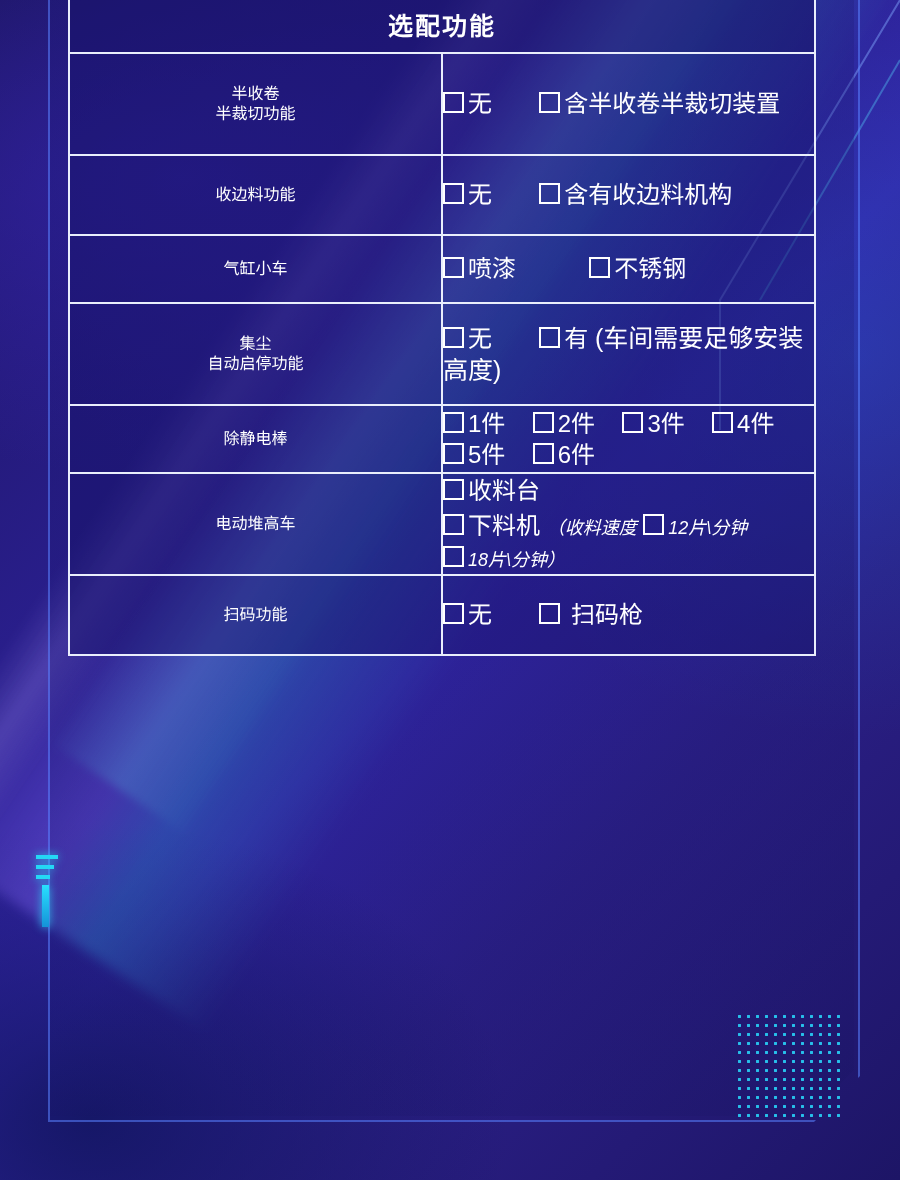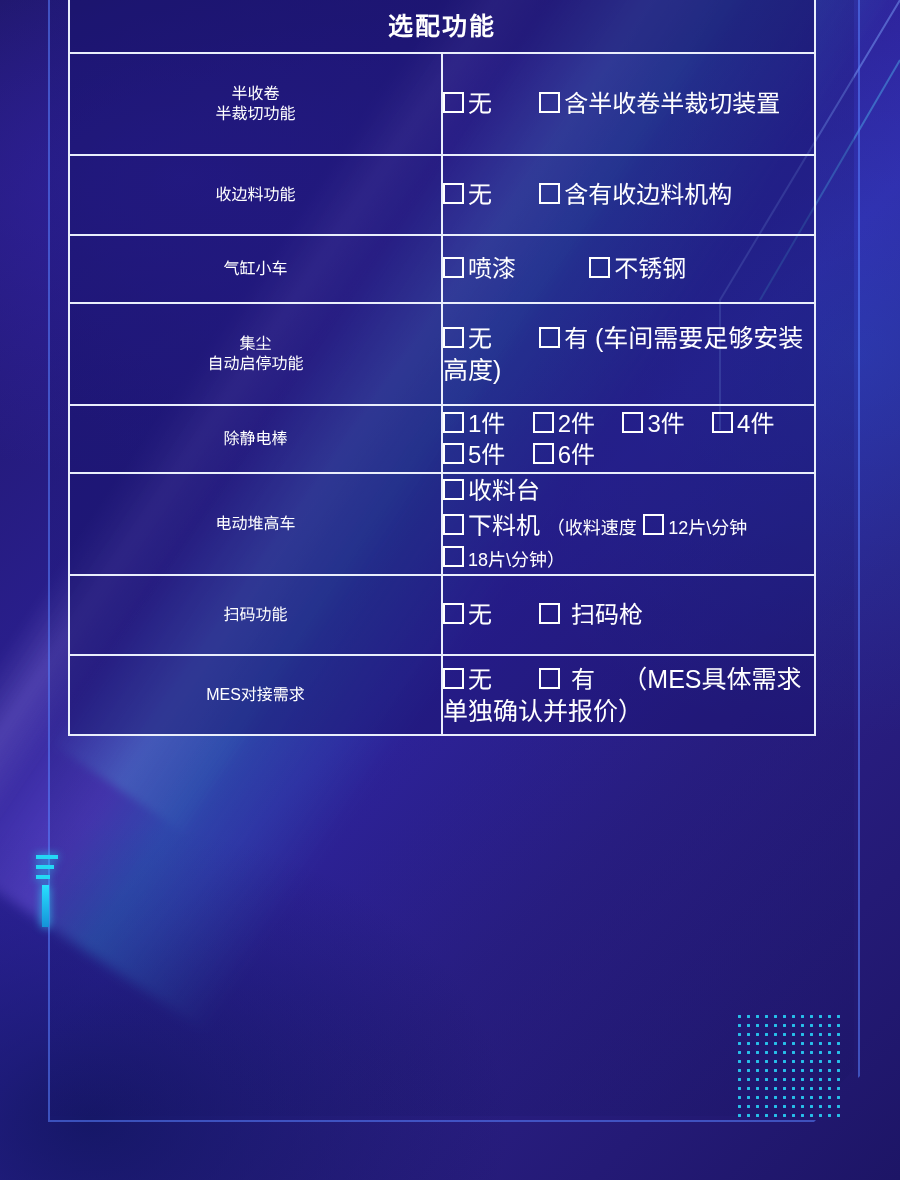--- a/index.html
+++ b/index.html
@@ -182,20 +182,21 @@
     vertical-align: -1px;
   }
   .gap-sm { display: inline-block; width: 14px; }
   .gap-md { display: inline-block; width: 34px; }
   .gap-lg { display: inline-block; width: 60px; }
   .note {
     font-size: 25px;
   }
   .note-sm {
     font-size: 18px;
+    font-style: italic;
   }
   .line2 { display: block; margin-top: 4px; }
   .r-tall { height: 100px; }
   .r-mid { height: 78px; }
   .r-small { height: 66px; }
 </style>
 </head>
 <body>
 
 <div class="bg"></div>
@@ -306,25 +307,15 @@
 
       <tr>
         <td class="label-cell r-mid">扫码功能</td>
         <td class="value-cell">
           <span class="opt"><span class="box"></span><span>无</span></span>
           <span class="gap-md"></span>
           <span class="opt"><span class="box"></span>&nbsp;<span>扫码枪</span></span>
         </td>
       </tr>
 
-      <tr>
-        <td class="label-cell r-mid">MES对接需求</td>
-        <td class="value-cell">
-          <span class="opt"><span class="box"></span><span>无</span></span>
-          <span class="gap-md"></span>
-          <span class="opt"><span class="box"></span>&nbsp;<span>有</span></span>
-          <span class="gap-sm"></span>
-          <span class="note">（MES具体需求单独确认并报价）</span>
-        </td>
-      </tr>
     </tbody>
   </table>
 </div>
 
 </body></html>

